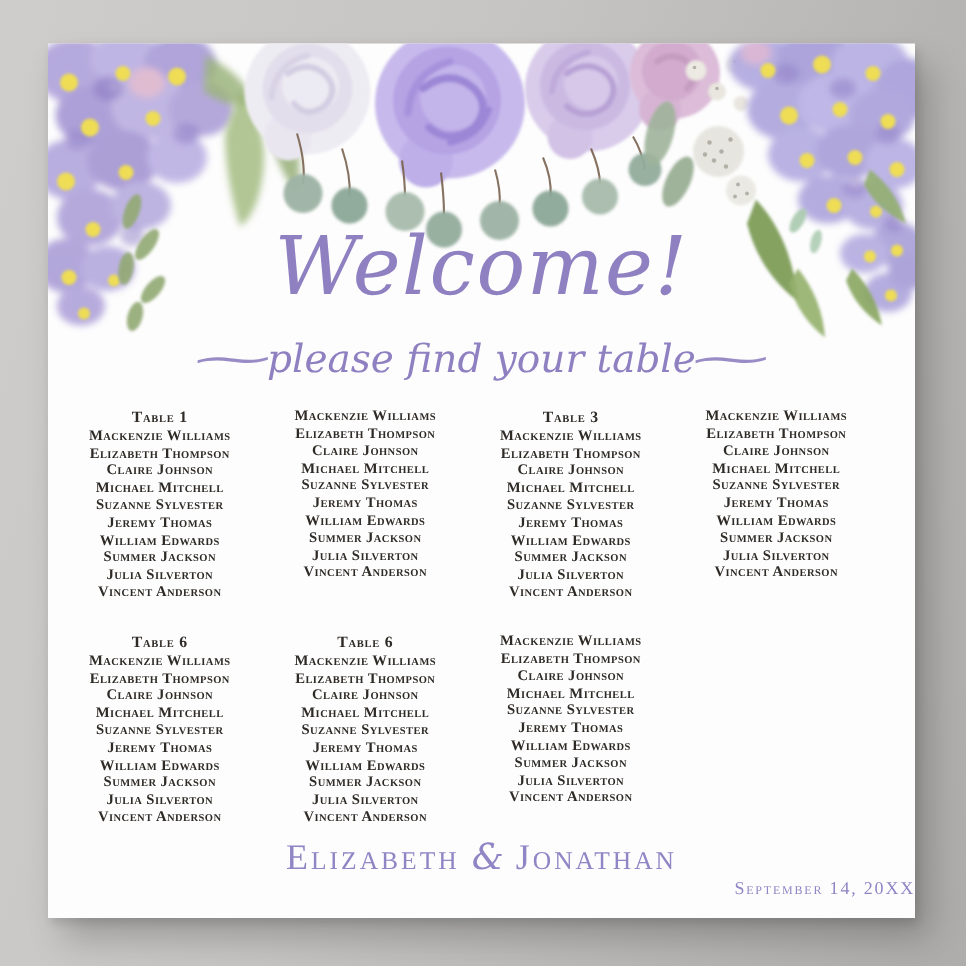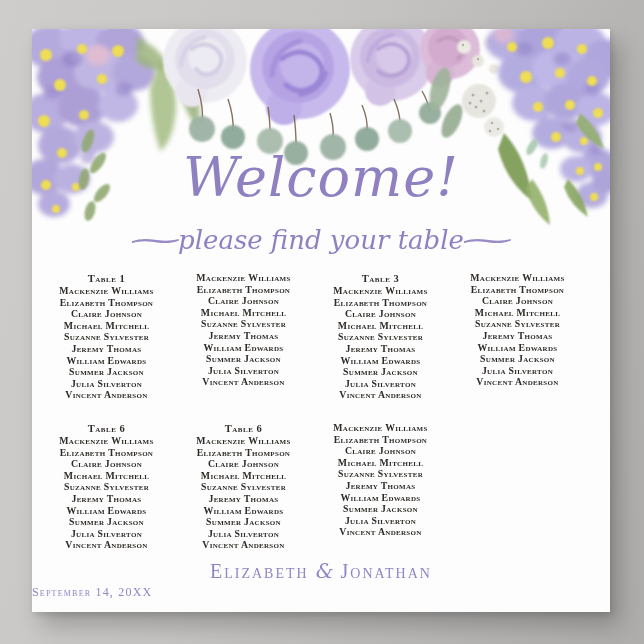--- a/index.html
+++ b/index.html
@@ -19,24 +19,24 @@
     font-size:22px;transform:scaleX(3.4) scaleY(1.15);opacity:.9;}
   .trow{position:absolute;left:6px;width:100%;display:flex;}
   .trow1{top:243px;}
   .trow2{top:393px;}
   .tcol{width:137px;text-align:center;}
   .ttitle{font-family:"Liberation Serif",serif;font-weight:700;font-variant:small-caps;
     font-size:10.5px;line-height:13px;letter-spacing:.5px;color:var(--ink,#2e2a26);}
   .guest{font-family:"Liberation Serif",serif;font-weight:700;font-variant:small-caps;
     font-size:9.8px;line-height:11.6px;letter-spacing:.3px;color:var(--ink,#2e2a26);white-space:nowrap;}
   .couple{position:absolute;top:530px;left:0;width:100%;text-align:center;
-    font-variant:small-caps;font-size:20px;line-height:24px;letter-spacing:2px;
+    font-variant:small-caps;font-size:24px;line-height:24px;letter-spacing:2px;
     color:var(--accent2,#9085c5);}
   .amp{font-family:"DejaVu Serif",serif;font-style:italic;font-variant:normal;letter-spacing:0;}
-  .date{position:absolute;top:556px;left:0;width:100%;text-align:left;
+  .date{position:absolute;top:556px;left:0;width:100%;text-align:right;
     font-variant:small-caps;font-size:12px;line-height:15px;letter-spacing:1.2px;
     color:var(--accent2,#9085c5);}
 </style>
 </head>
 <body>
 
 <div class="scene">
   <div class="poster">
 
     <svg class="floral" viewBox="0 0 578 200" aria-hidden="true">

